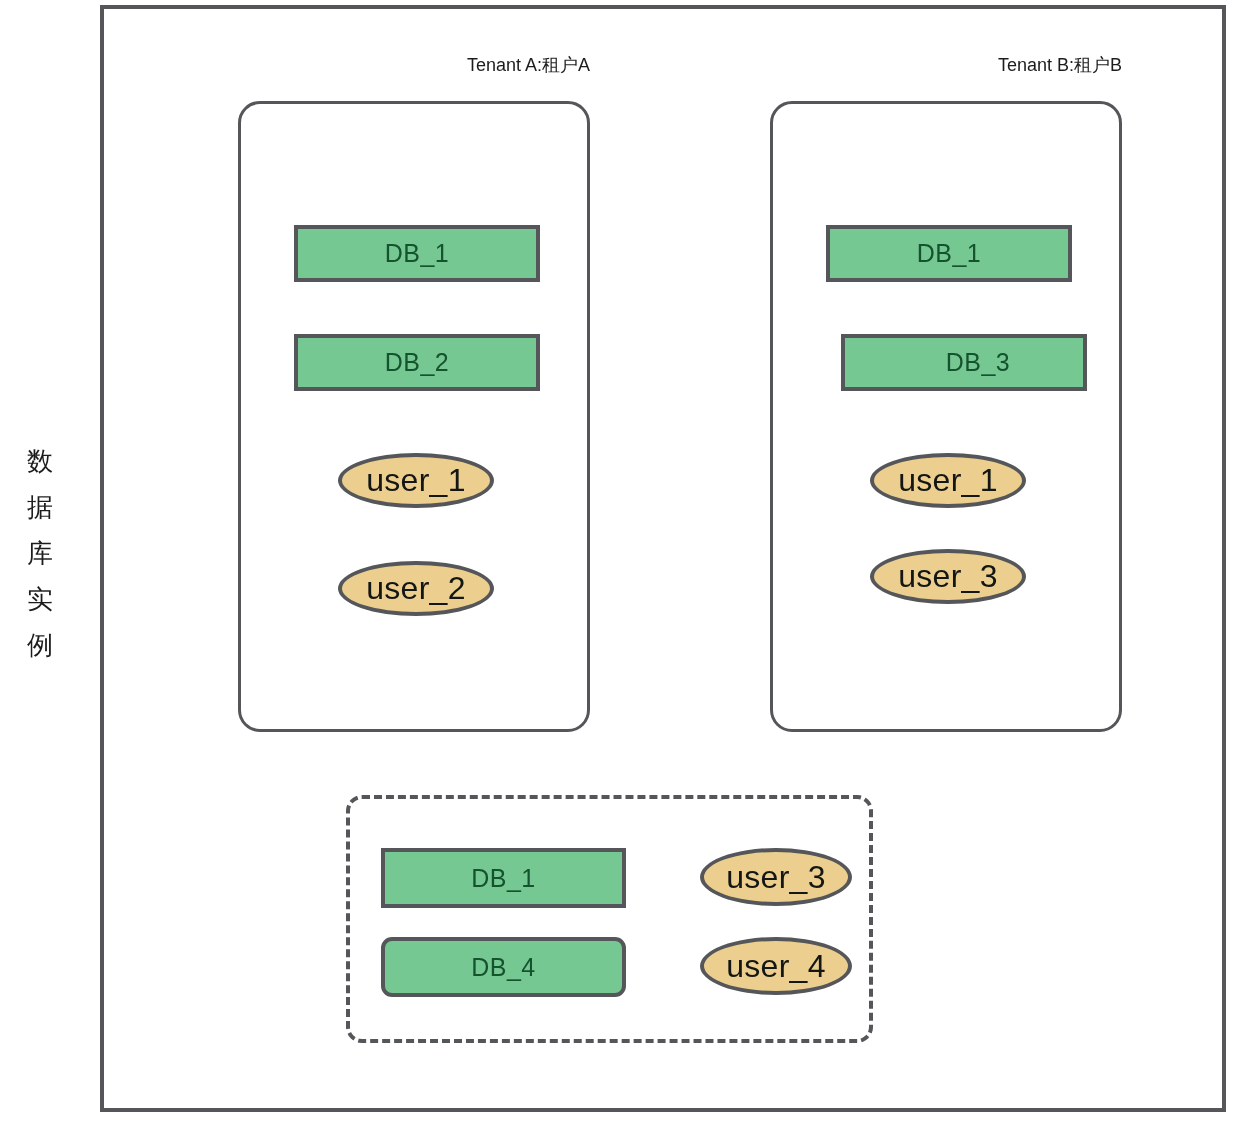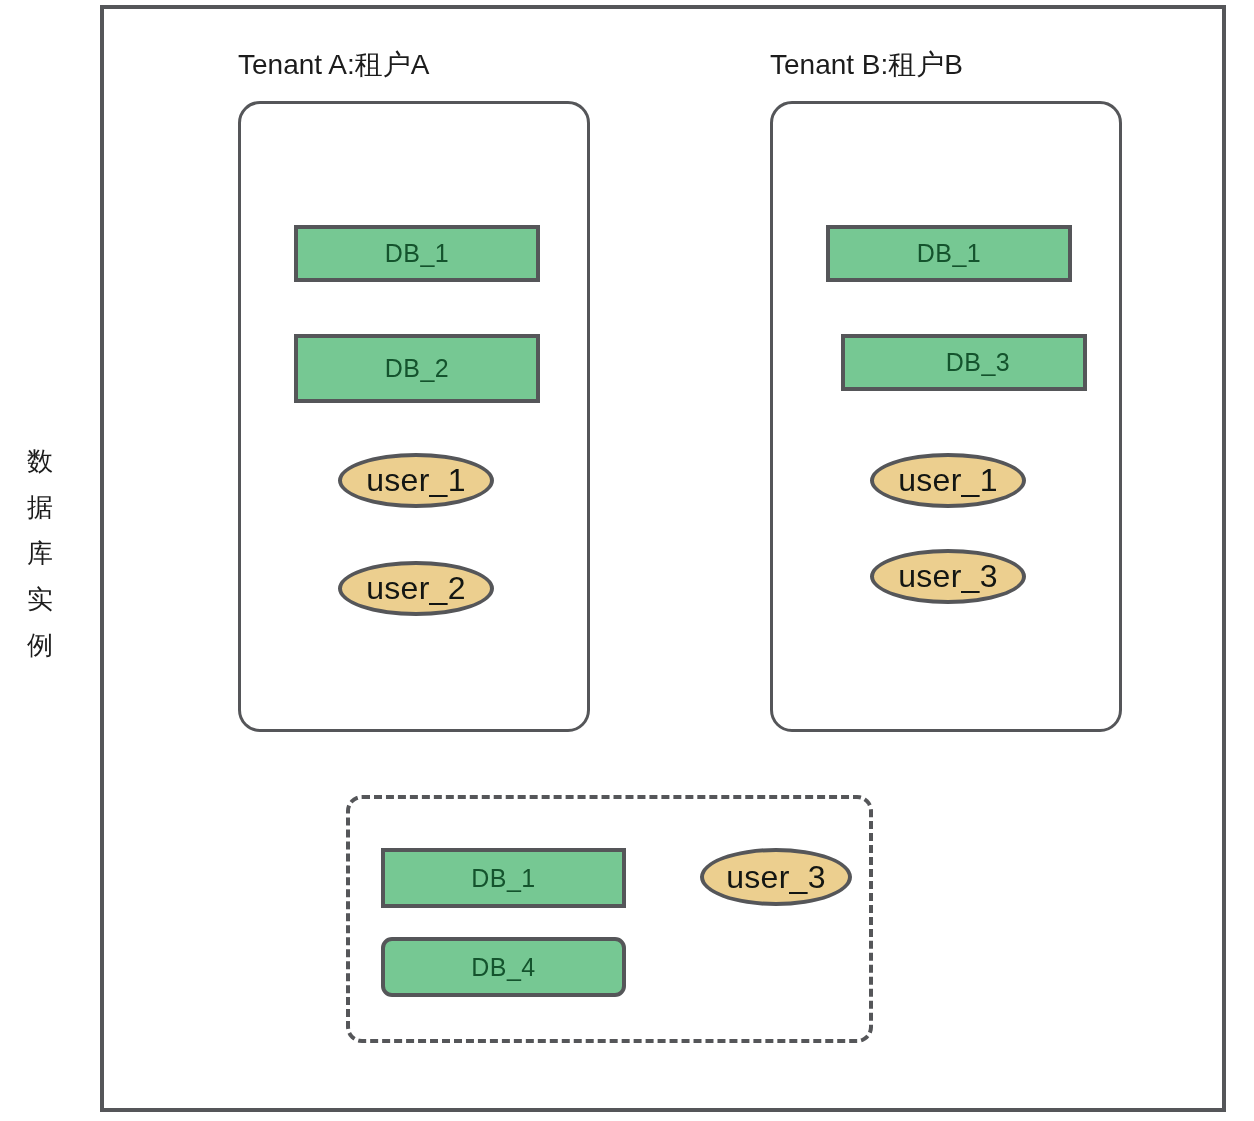--- a/index.html
+++ b/index.html
@@ -41,24 +41,24 @@
     font-size: 26px;
     line-height: 46px;
     letter-spacing: 0;
     color: #1c1c1c;
     white-space: pre;
   }
 
   
   .tenant-title {
     position: absolute;
-    font-size: 28px;
+    font-size: 18px;
     line-height: 32px;
     color: #1c1c1c;
-    text-align: left;
+    text-align: right;
     white-space: nowrap;
   }
   #tenant-a-title { left: 234px; top: 45px; width: 352px; }
   #tenant-b-title { left: 766px; top: 45px; width: 352px; }
 
   
   .tenant-box {
     position: absolute;
     border: 3px solid #555659;
     border-radius: 22px;
@@ -105,21 +105,21 @@
     display: flex;
     align-items: center;
     justify-content: center;
     font-size: 32px;
     color: #131613;
     letter-spacing: 0.3px;
   }
 
   
   #db-a-1 { left: 287px; top: 218px; width: 246px; height: 57px; }
-  #db-a-2 { left: 287px; top: 327px; width: 246px; height: 69px; }
+  #db-a-2 { left: 287px; top: 327px; width: 246px; height: 57px; }
   #user-a-1 { left: 331px; top: 446px; width: 156px; height: 55px; }
   #user-a-2 { left: 331px; top: 542px; width: 156px; height: 55px; }
 
   
   #db-b-1 { left: 827px; top: 218px; width: 246px; height: 57px; }
   #db-b-2 { left: 827px; top: 327px; width: 246px; height: 57px; }
   #user-b-1 { left: 871px; top: 446px; width: 156px; height: 55px; }
   #user-b-2 { left: 871px; top: 542px; width: 156px; height: 55px; }
 
   
@@ -167,17 +167,18 @@
       <div class="db-box" id="db-b-1" style="left:53px; top:121px;">DB_1</div>
       <div class="db-box" id="db-b-2" style="left:68px; top:230px;padding-left:28px;">DB_3</div>
       <div class="user-ellipse" id="user-b-1" style="left:97px; top:349px;">user_1</div>
       <div class="user-ellipse" id="user-b-2" style="left:97px; top:445px;">user_3</div>
     </div>
 
     <div class="sys-box" style="left:242px; top:786px;">
       <div class="db-box" id="db-s-1" style="left:31px; top:49px;">DB_1</div>
       <div class="db-box" id="db-s-2" style="left:31px; top:138px;">DB_4</div>
       <div class="user-ellipse" id="user-s-1" style="left:350px; top:49px;">user_3</div>
+      <div class="user-ellipse" id="user-s-2" style="left:350px; top:138px;">user_4</div>
     </div>
 
 
   </div>
 </div>
 
 </body></html>

